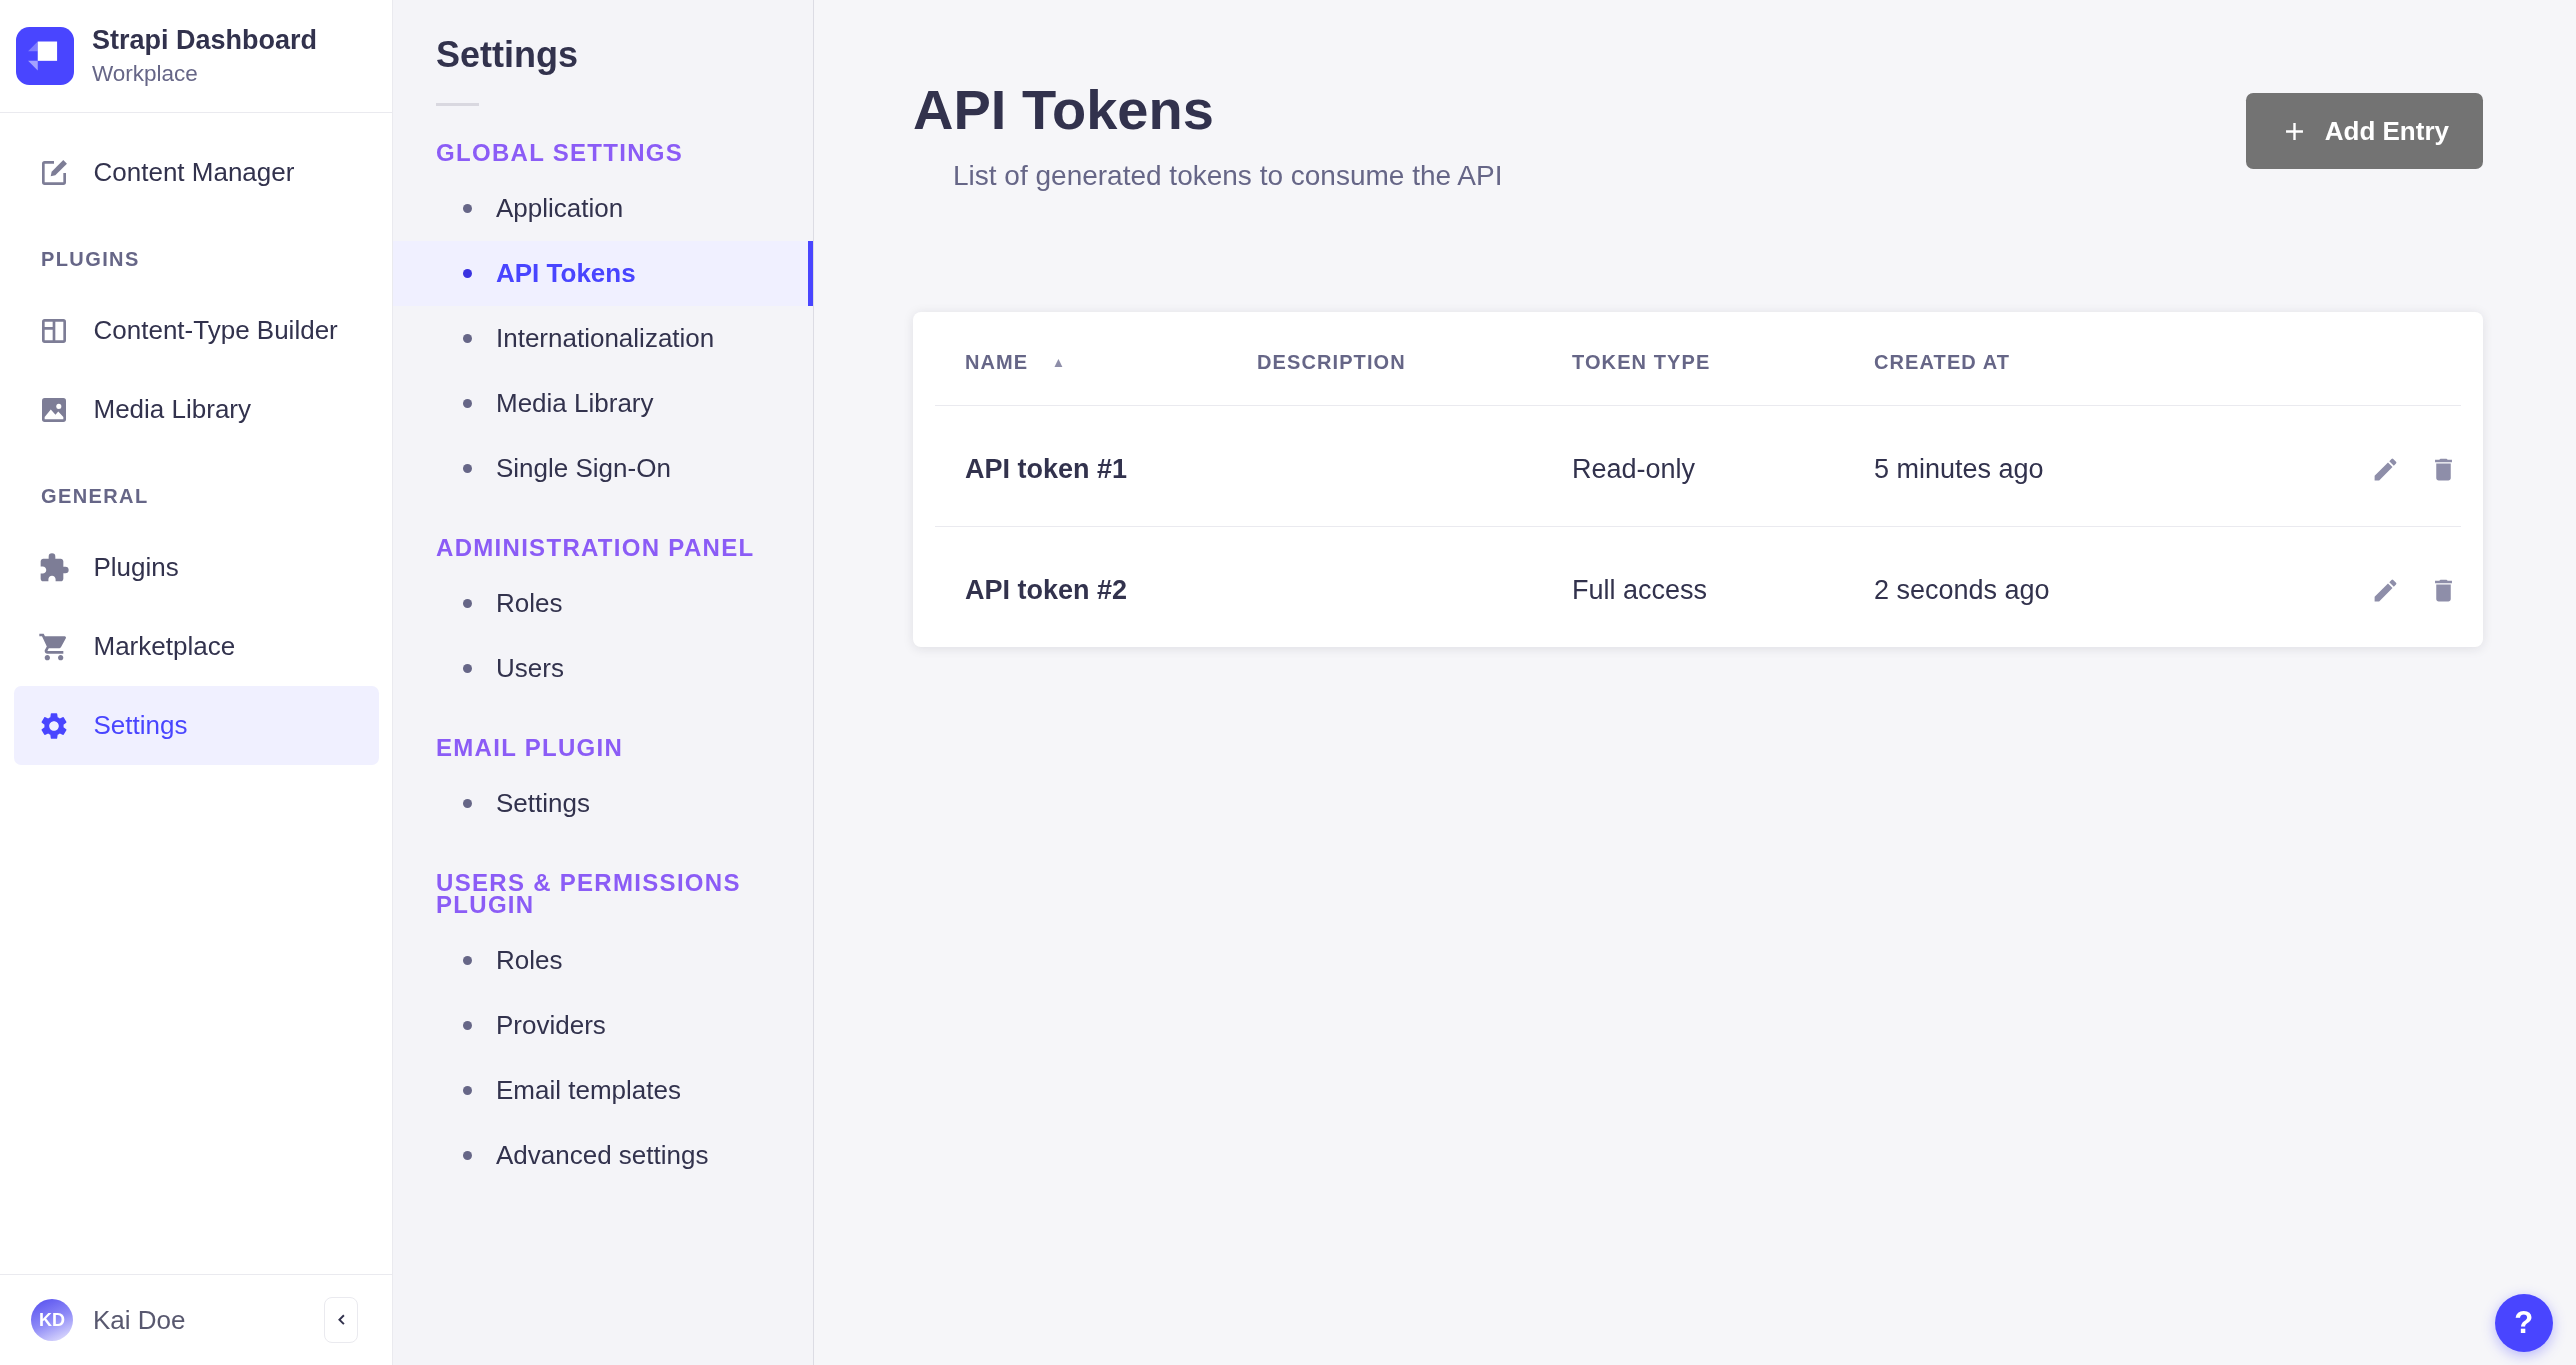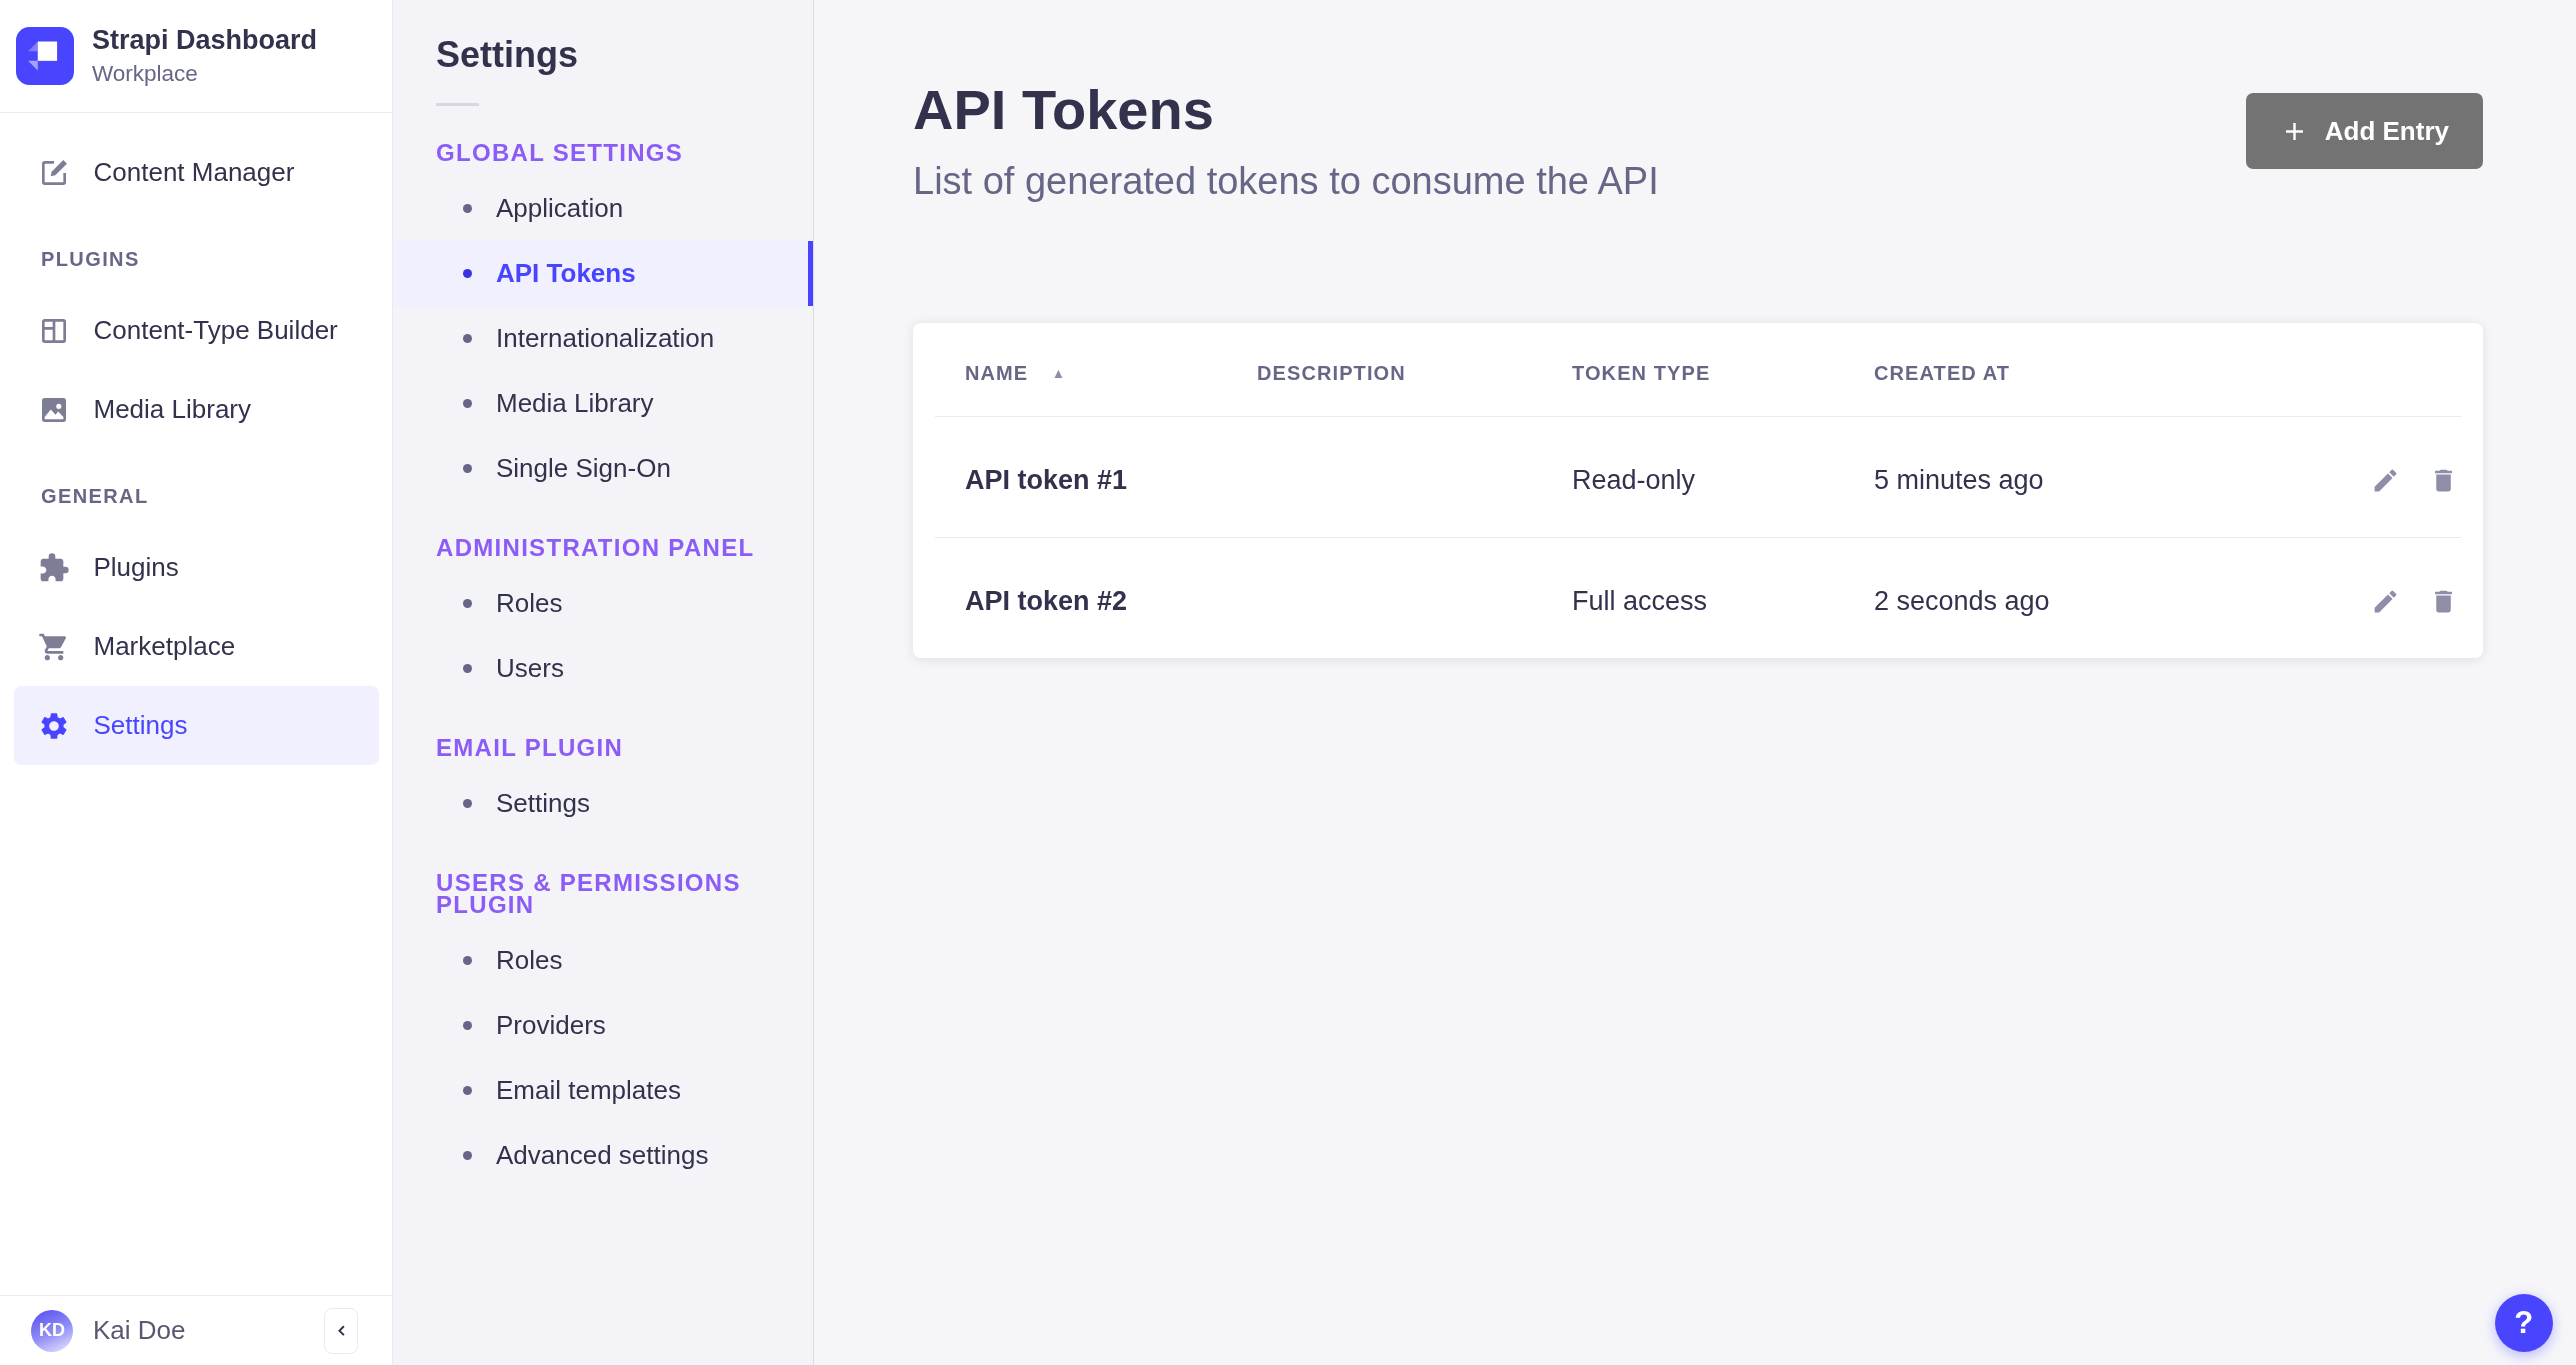--- a/index.html
+++ b/index.html
@@ -42,21 +42,21 @@
     border-radius:7.2px;
     font-size:26px; color:#32324d;
     cursor:pointer; white-space:nowrap;
   }
   .side-item svg { width:32px; height:32px; flex:0 0 32px; fill:#7d7d96; }
   .side-item.active { background:#f0f0ff; color:#4945ff; }
   .side-item.active svg { fill:#4945ff; }
 
   .sidebar-footer {
     border-top:0.9px solid #eaeaef;
-    height:70px;
+    height:91px;
     display:flex; align-items:center;
     padding:0 34px 0 31px; gap:20px;
   }
   .avatar {
     width:42px; height:42px; border-radius:50%;
     background:linear-gradient(155deg,#5c56f0 8%,#8f8bf7 52%,#eceafe 100%);
     color:#fff; font-size:18px; font-weight:bold;
     display:grid; place-items:center;
   }
   .user-name { font-size:26px; color:#58586f; }
@@ -96,21 +96,21 @@
   .subnav-item.active .dot { background:#3a32e0; }
   .subnav-item.active::after {
     content:""; position:absolute; right:0; top:0; bottom:0;
     width:5.4px; background:#4945ff;
   }
 
   
   .main { flex:1; position:relative; background:#f6f6f9; }
   .main-header { padding:77px 93px 0 99px; position:relative; }
   .page-title { font-size:56px; font-weight:bold; color:#32324d; line-height:65px; }
-  .page-subtitle { font-size:38px; color:#666687; margin-top:18px; }
+  .page-subtitle { font-size:28px; color:#666687; margin-top:18px;margin-left:40px; }
   .add-btn {
     position:absolute; top:93px; right:93px;
     height:76px; padding:0 34px;
     background:#737373; color:#ffffff;
     border:none; border-radius:7.2px;
     font-family:"Liberation Sans", sans-serif;
     font-size:26px; font-weight:bold;
     display:flex; align-items:center; gap:16px;
     cursor:pointer;
     text-align:right;

